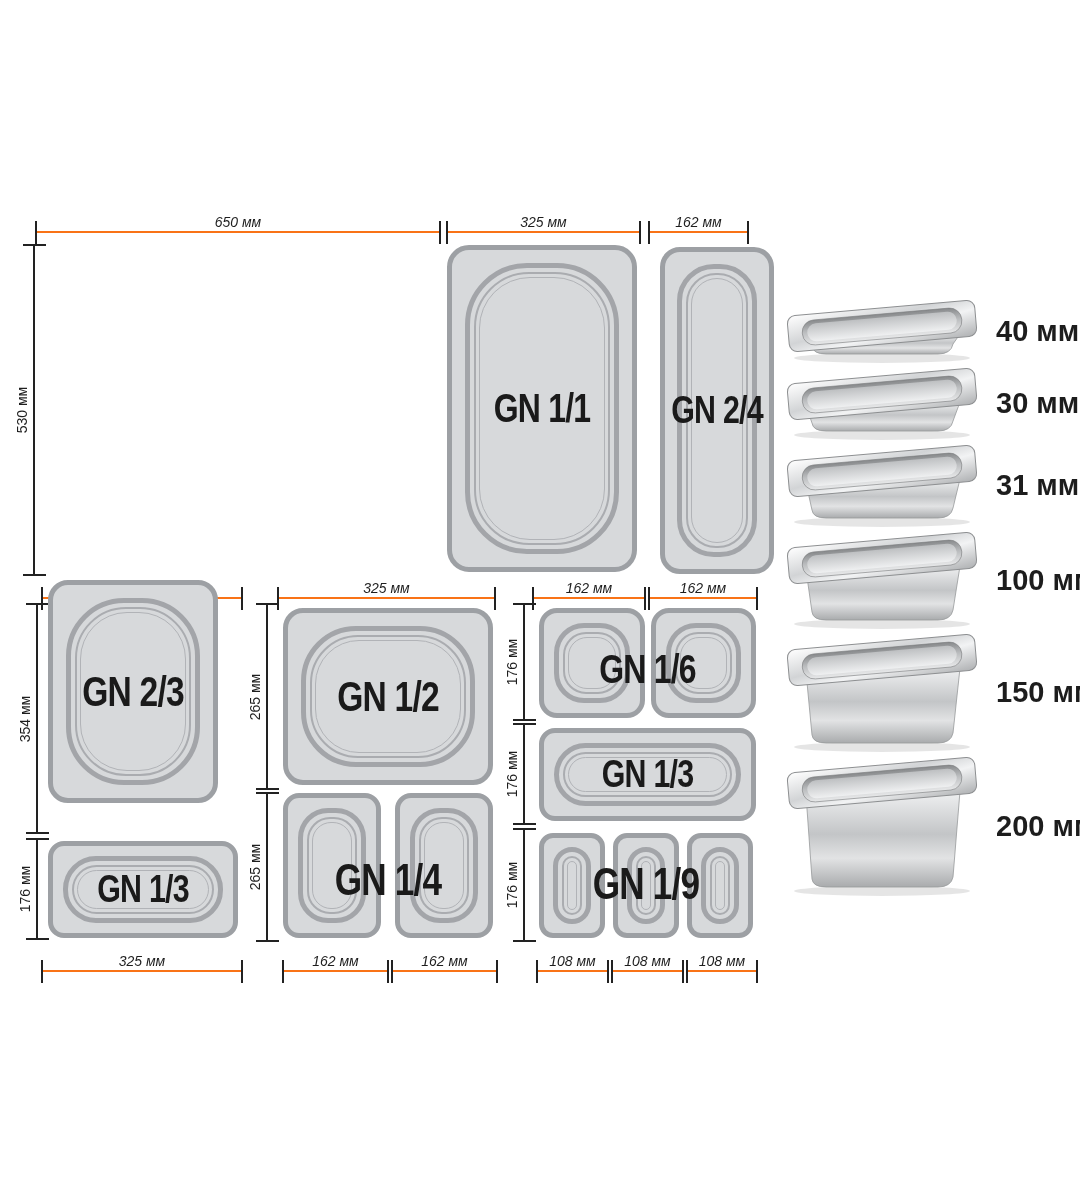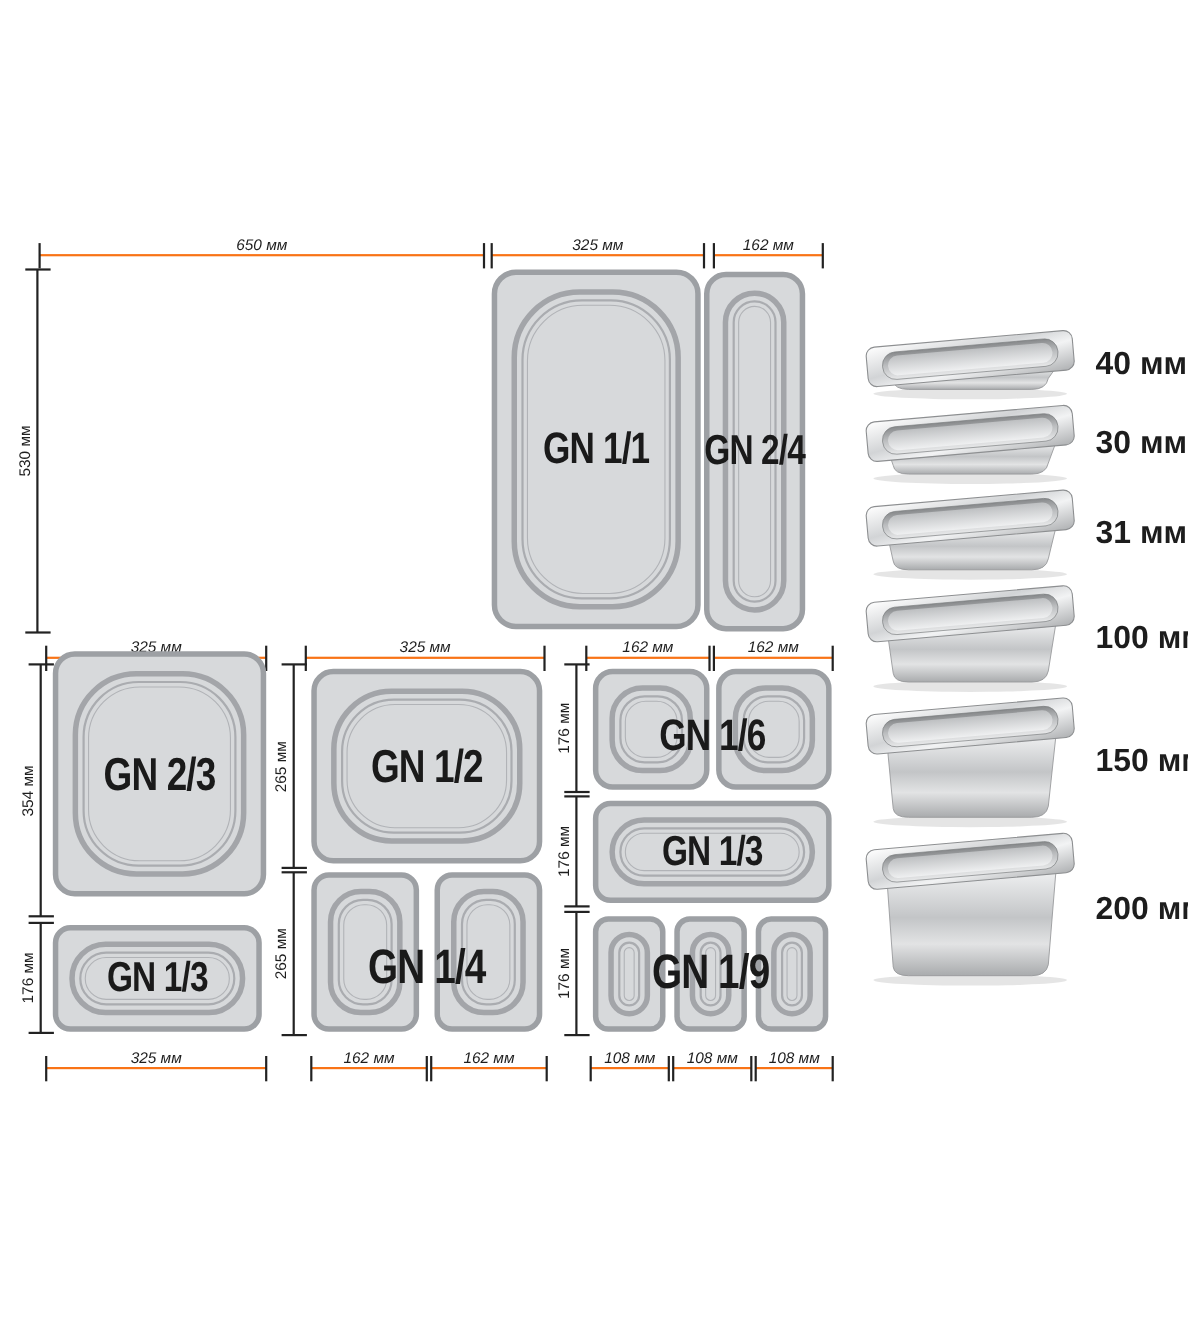--- a/index.html
+++ b/index.html
@@ -115,21 +115,21 @@
   </div>
 
   <div class="pan" style="left:447px;top:245px;width:190px;height:327px;--pr:22px">
     <div class="bowl" style="inset:13px;--br:62px">
         <div class="b1">
           <div class="b2"></div>
         </div>
       </div>
     <div class="gnlbl" style="font-size:40px">GN 1/1</div>
   </div>
-  <div class="pan" style="left:640px;top:247px;width:92px;height:327px;--pr:20px">
+  <div class="pan" style="left:660px;top:247px;width:114px;height:327px;--pr:20px">
     <div class="bowl" style="inset:12px;--br:37px">
         <div class="b1">
           <div class="b2"></div>
         </div>
       </div>
     <div class="gnlbl" style="font-size:38px">GN 2/4</div>
   </div>
 
   <div class="hdim" style="left:42px;top:597px;width:200px">
     <span class="dlbl">325 мм</span>
@@ -137,21 +137,21 @@
   <div class="vdim" style="left:36px;top:604px;height:229px">
     <span class="dlbl">354 мм</span>
   </div>
   <div class="vdim" style="left:36px;top:839px;height:100px">
     <span class="dlbl">176 мм</span>
   </div>
   <div class="hdim" style="left:42px;top:970px;width:200px">
     <span class="dlbl">325 мм</span>
   </div>
 
-  <div class="pan" style="left:48px;top:592px;width:194px;height:223px;--pr:20px">
+  <div class="pan" style="left:48px;top:580px;width:170px;height:223px;--pr:20px">
     <div class="bowl" style="inset:13px;--br:58px">
         <div class="b1">
           <div class="b2"></div>
         </div>
       </div>
     <div class="gnlbl" style="font-size:42px">GN 2/3</div>
   </div>
   <div class="pan" style="left:48px;top:841px;width:190px;height:97px;--pr:16px">
     <div class="bowl" style="inset:10px;--br:33px">
         <div class="b1">

